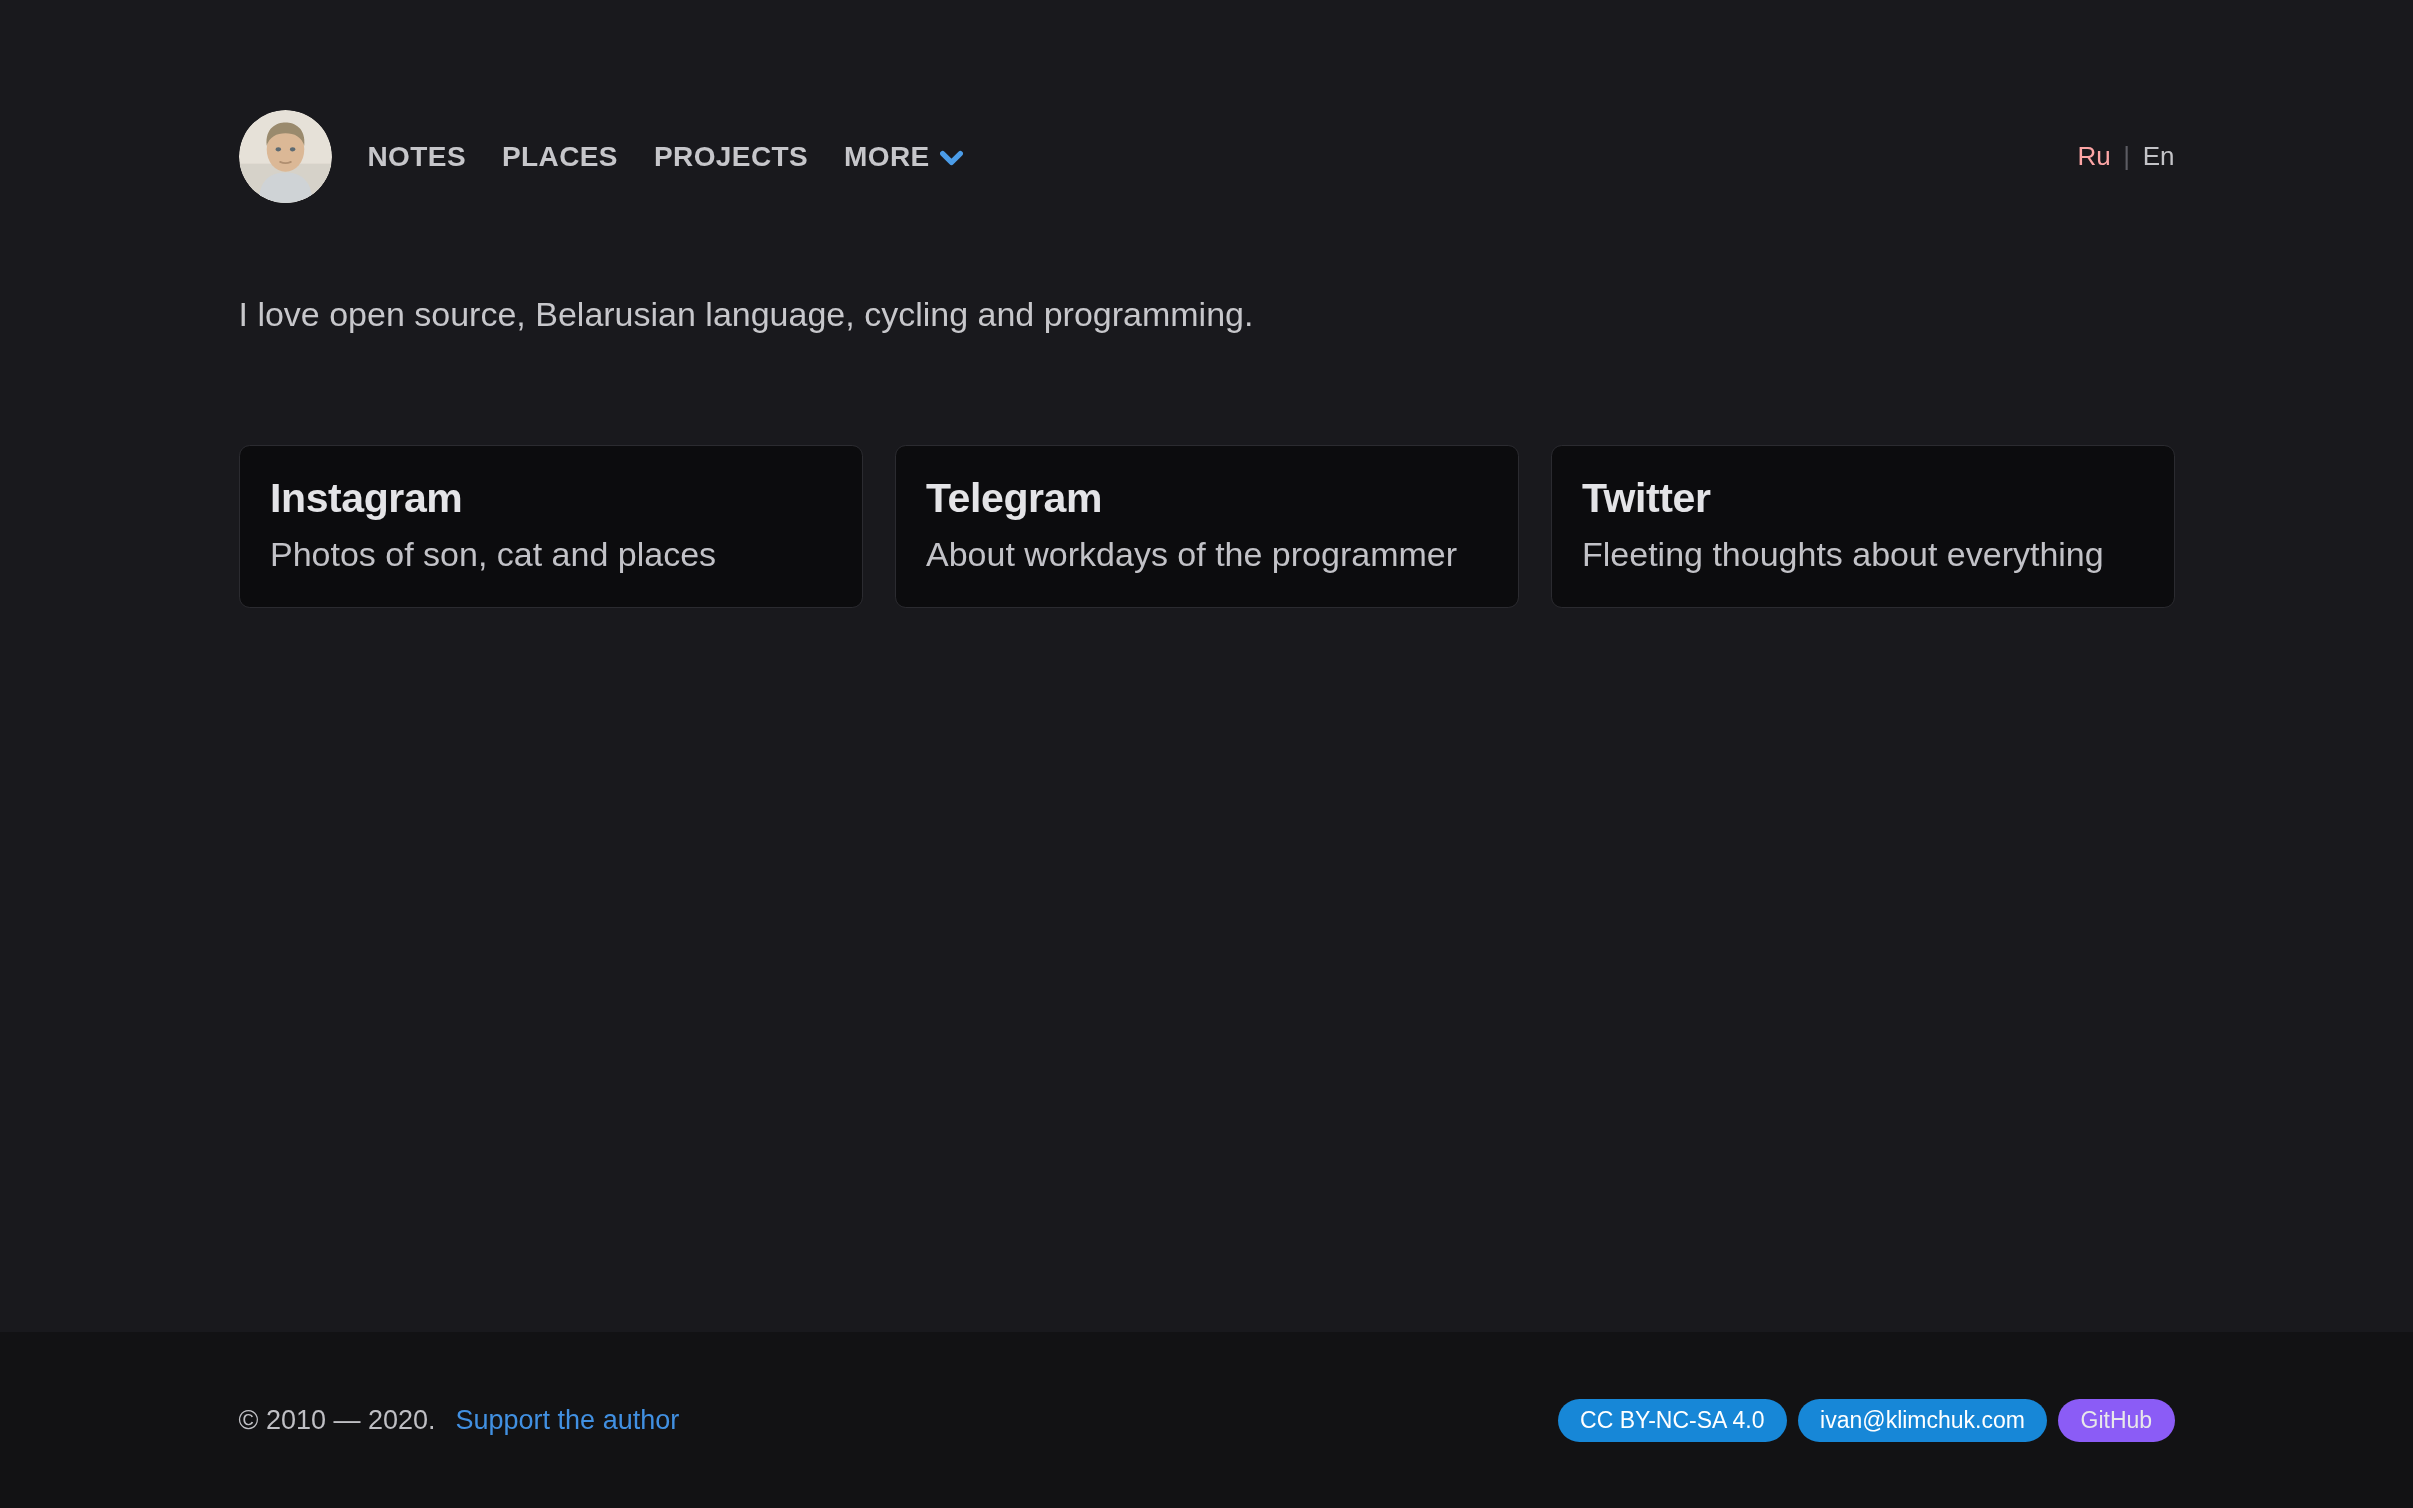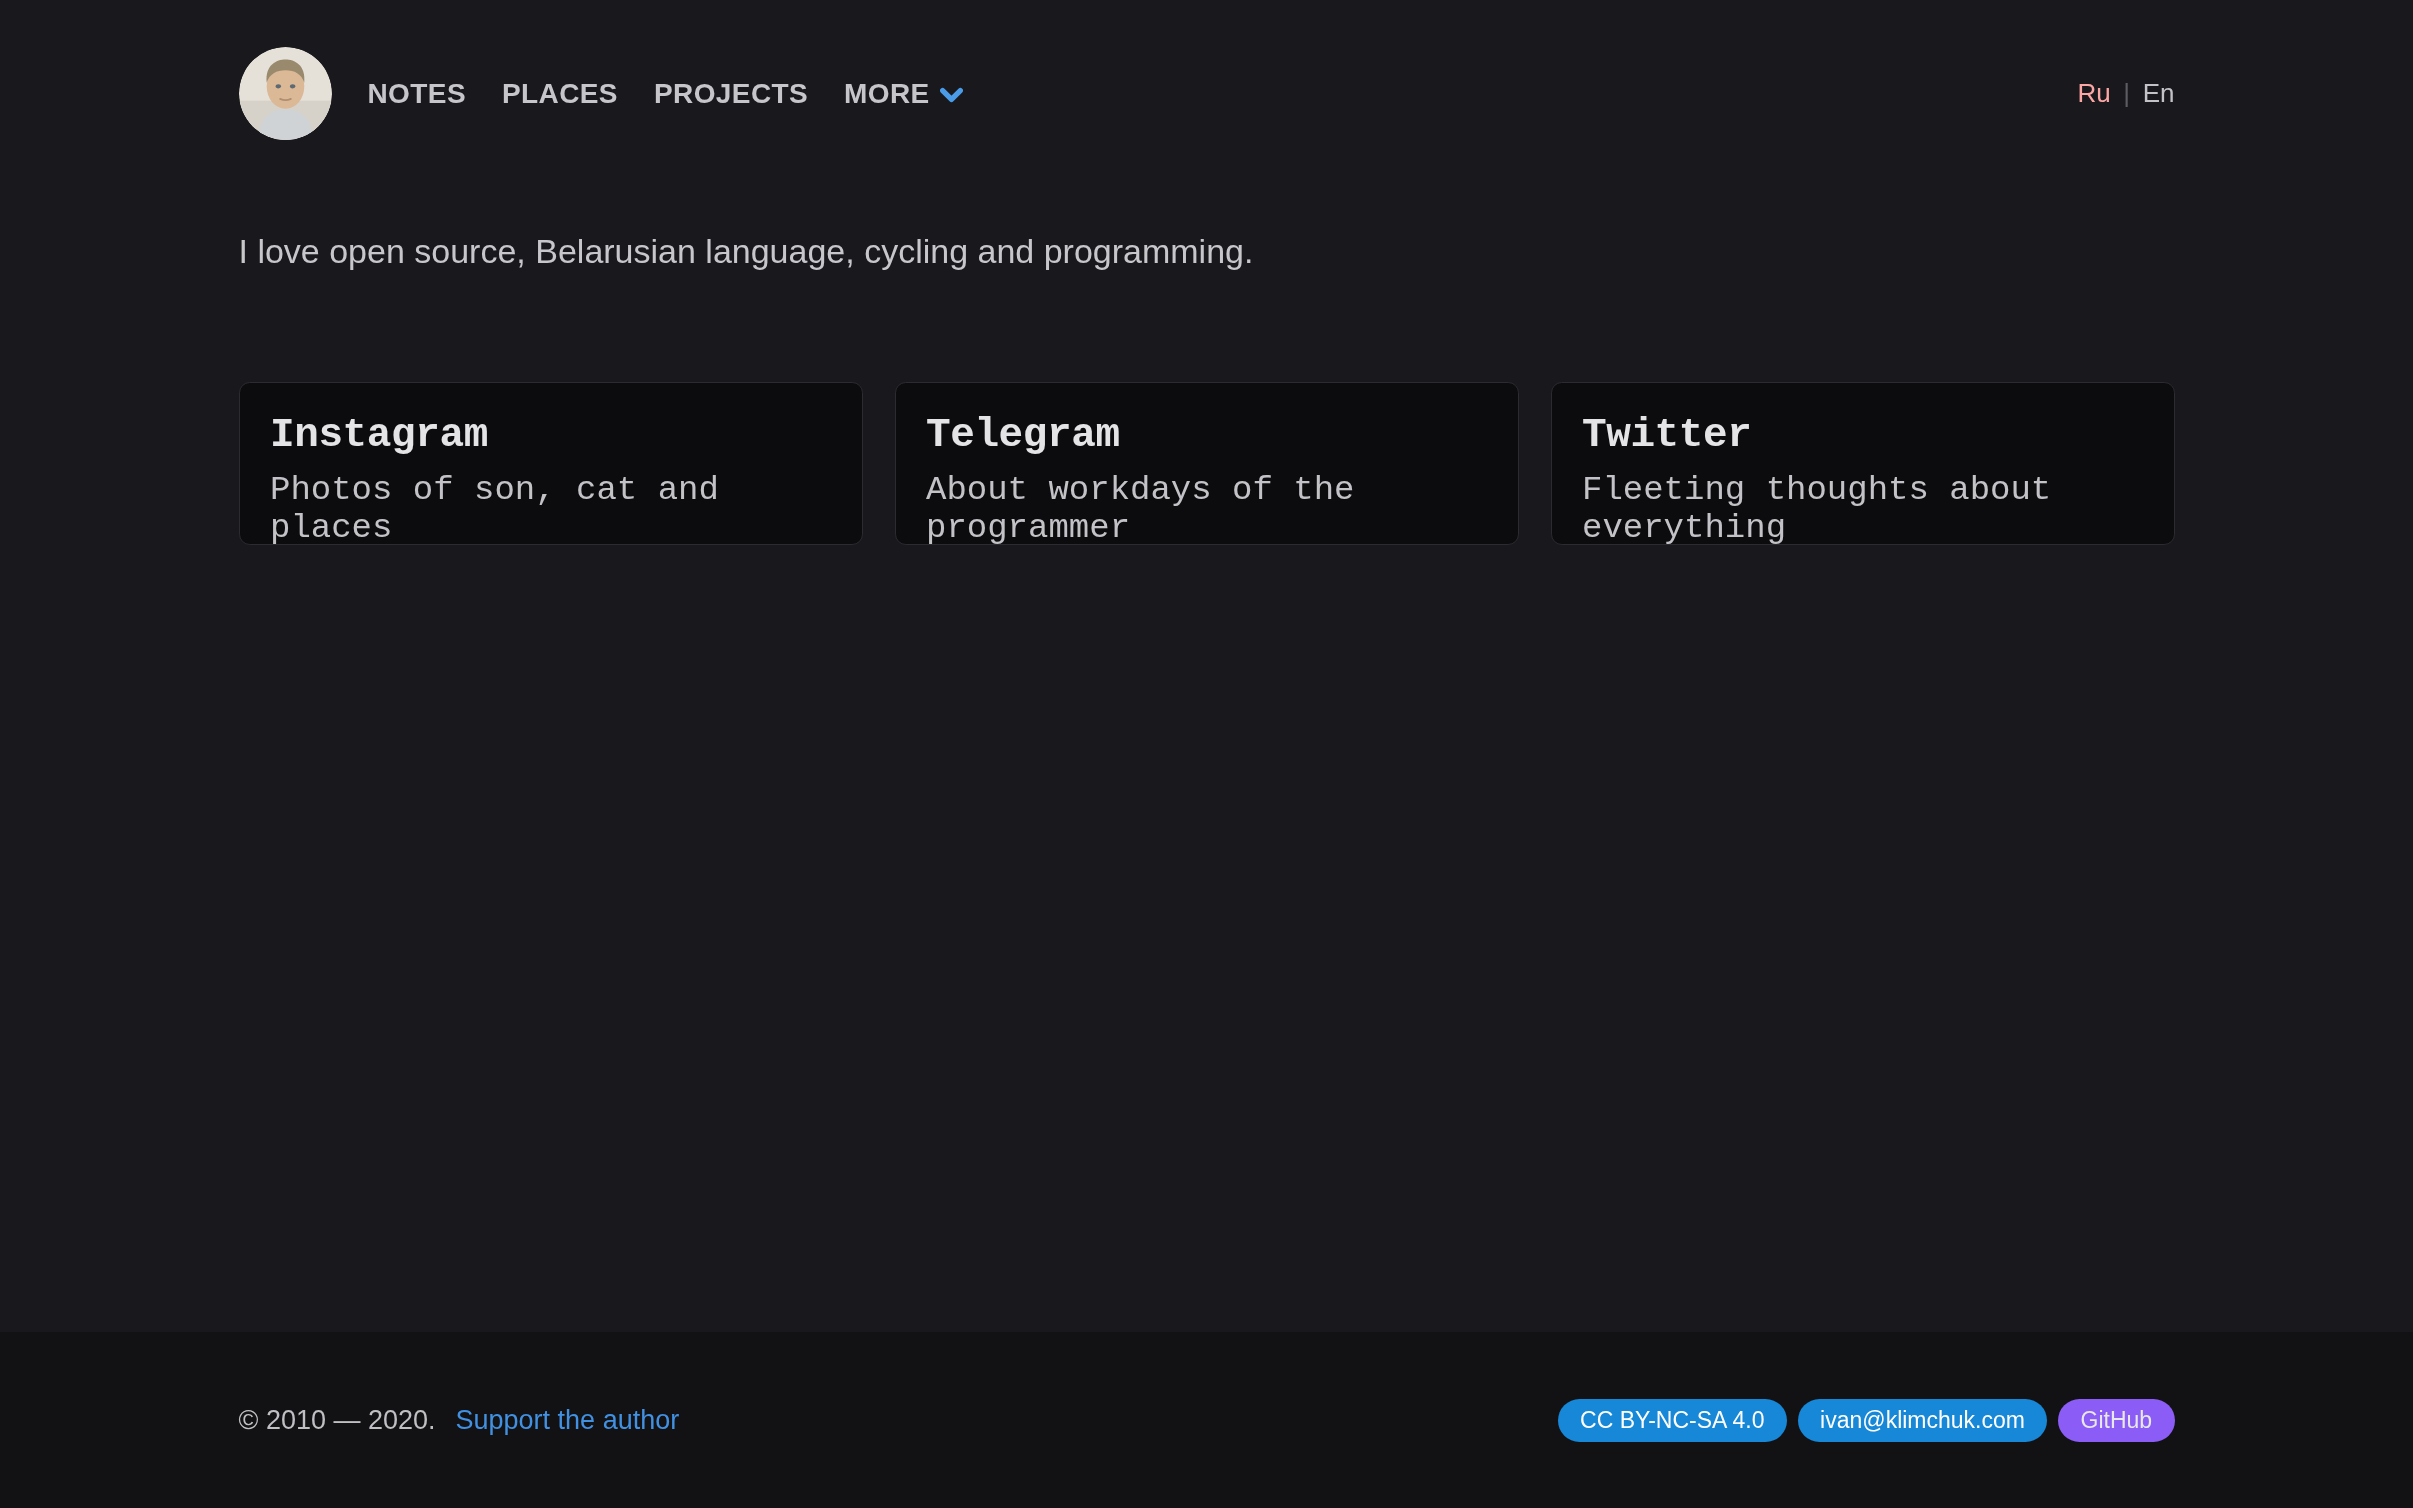--- a/index.html
+++ b/index.html
@@ -16,21 +16,21 @@
     width: 1936px;
     margin: 0 auto;
   }
   
   .main {
     height: 1332px;
     flex: none;
   }
   
   .header {
-    padding-top: 47px;
+    padding-top: 110px;
     display: flex;
     align-items: center;
   }
   .avatar {
     width: 93px;
     height: 93px;
     border-radius: 50%;
     overflow: hidden;
     flex: none;
     cursor: pointer;
@@ -86,21 +86,20 @@
     gap: 32px;
   }
   .card {
     flex: 1;
     height: 163px;
     background: #0c0c0e;
     border: 1.8px solid #2b2b30;
     border-radius: 10.8px;
     padding: 29px 30.5px;
     cursor: pointer;
-    font-family: Liberation Mono, monospace;
   }
   .card-title {
     font-size: 41px;
     font-weight: bold;
     color: #e4e4e7;
     letter-spacing: -0.4px;
   }
   .card-desc {
     margin-top: 12.6px;
     font-size: 34px;

